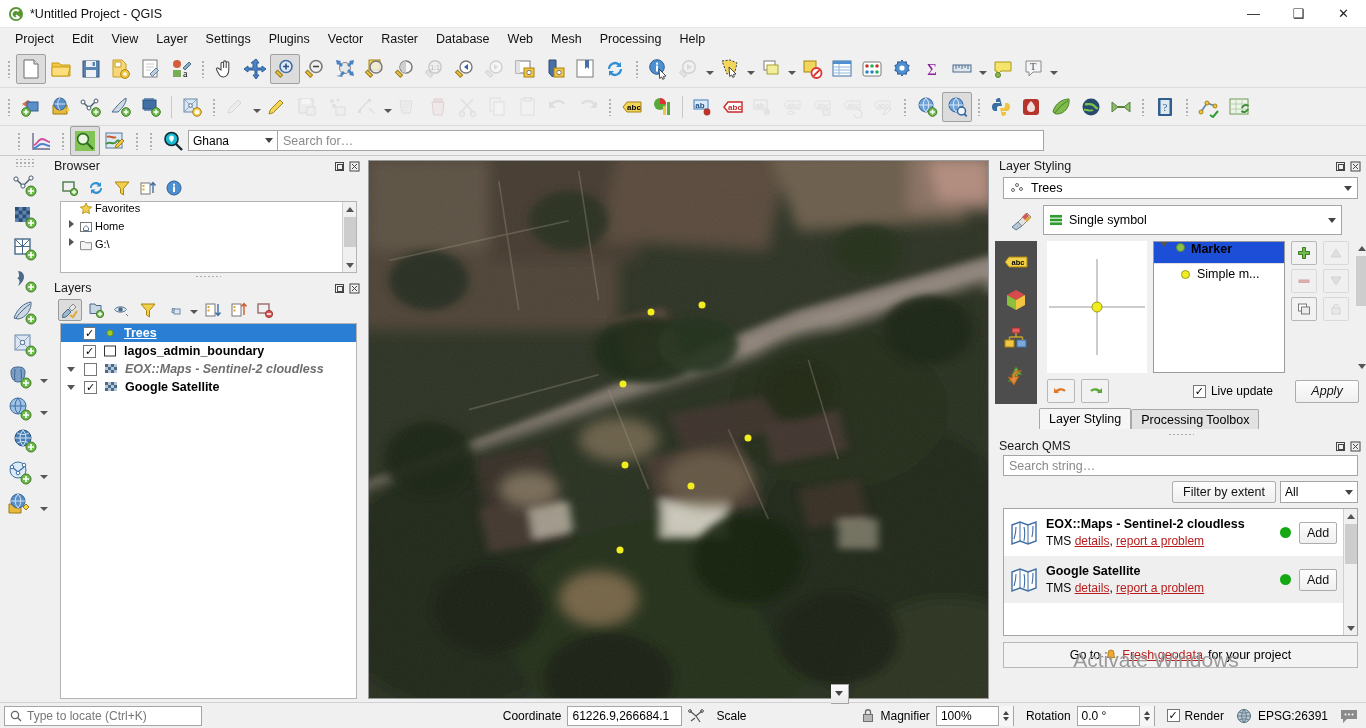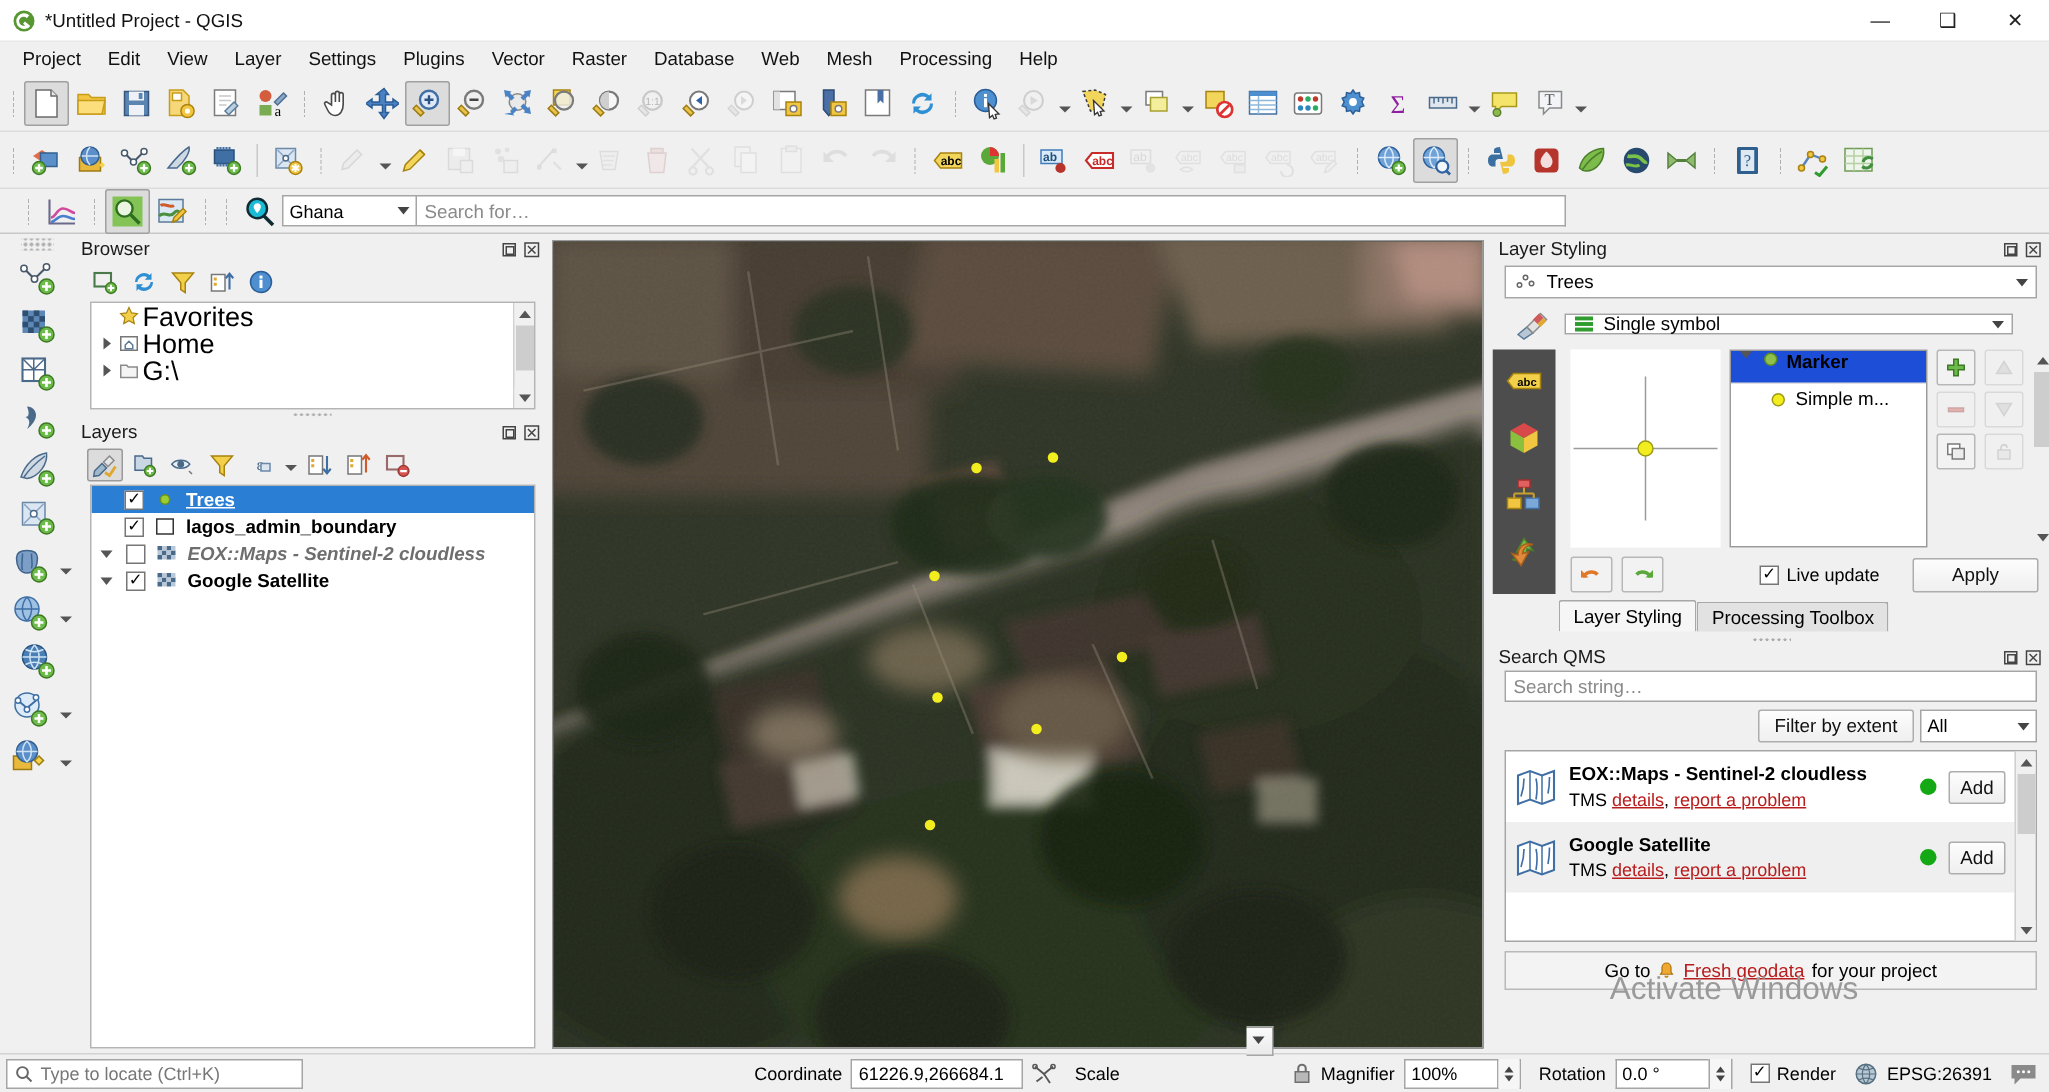--- a/index.html
+++ b/index.html
@@ -101,21 +101,21 @@
     color: #333; }
   .panel-toolbar { height: 26px; display: flex; align-items: center; padding-left: 8px; gap: 2px; }
   .ptool { width: 24px; height: 22px; display: flex; align-items: center; justify-content: center;
     border: 1px solid transparent; border-radius: 2px; position: relative; }
   .ptool.pressed { background: #dcdcdc; border: 1px solid #9a9a9a; }
 
   .treebox {
     background: #fff; border: 1px solid #b4b4b4; margin: 0 8px 0 10px; position: relative;
     overflow: hidden; flex: none;
   }
-  .treerow { height: 18px; display: flex; align-items: center; font-size: 18px; padding-left: 4px; }
+  .treerow { height: 18px; display: flex; align-items: flex-start; font-size: 11px; padding-left: 4px; }
   .tri { width: 12px; display: flex; align-items: center; justify-content: center; flex: none; }
   .tri::after { content: ""; border-top: 4px solid transparent; border-bottom: 4px solid transparent;
     border-left: 5px solid #555; }
   .tri.down::after { border: none; border-left: 4px solid transparent; border-right: 4px solid transparent;
     border-top: 5px solid #555; }
   .tri.empty::after { display: none; }
   .ticon { width: 18px; display: flex; align-items: center; justify-content: center; flex: none; }
   .scrollbar-v {
     position: absolute; right: 0; top: 0; width: 14px; bottom: 0; background: #f0f0f0;
     border-left: 1px solid #d0d0d0;
@@ -151,21 +151,21 @@
   .rightpanels { width: 371px; flex: none; background: #f0f0f0; display: flex; flex-direction: column; }
   .ls-combo {
     height: 22px; margin: 2px 8px 0 8px; background: #fff; border: 1px solid #a5a5a5;
     display: flex; align-items: center; padding: 0 5px; font-size: 12.5px;
   }
   .ls-combo .cb-arrow { margin-left: auto; }
   .ls-body { display: flex; margin: 6px 0 0 0; }
   .ls-iconcol { width: 42px; background: #4d4d4d; display: flex; flex-direction: column;
     align-items: center; padding-top: 6px; gap: 8px; flex: none; }
   .ls-sideicon { width: 30px; height: 30px; display: flex; align-items: center; justify-content: center; }
-  .symbolcombo { height: 14px; background: #fff; border: 1px solid #a5a5a5;
+  .symbolcombo { height: 30px; background: #fff; border: 1px solid #a5a5a5;
     display: flex; align-items: center; padding: 0 5px; font-size: 12.5px; }
   .symbolcombo .cb-arrow { margin-left: auto; }
   .preview { position: relative; background: #fff; }
   .sym-tree { background: #fff; border: 1px solid #9a9a9a; font-size: 12.5px; }
   .sym-head { height: 22px; background: #1d4ed8; display: flex; align-items: flex-start;
     gap: 5px; padding-left: 4px; font-weight: bold; border-bottom: 1px solid #e0e0e0; }
   .sym-child { height: 20px; display: flex; align-items: center; gap: 6px; padding-left: 26px; }
   .sqbtn { width: 26px; height: 24px; border: 1px solid #b7b7b7; background: #f2f2f2;
     display: flex; align-items: center; justify-content: center; border-radius: 2px; }
   .sqbtn.dim { opacity: .4; }
@@ -1444,21 +1444,21 @@
               <svg width="16" height="14" viewBox="0 0 16 14">
                   <path d="M13 9a5 4 0 00-9-2" fill="none" stroke="#5aa83a" stroke-width="2.4"></path>
                   <path d="M15 4v5h-5z" fill="#5aa83a"></path>
                 </svg>
             </div>
             <div style="margin-left:auto; display:flex; align-items:center; gap:22px; padding-right:10px;">
               <div style="display:flex; align-items:center; gap:5px;">
                 <span class="chk">✓</span>
                 <span>Live update</span>
               </div>
-              <div class="btn" style="width:84px; height:23px;">Apply</div>
+              <div class="btn" style="width:64px; height:23px;font-style:italic;">Apply</div>
             </div>
           </div>
 
           <div class="tabbar" style="margin-left:2px; margin-top:5px;">
             <div class="tab active">Layer Styling</div>
             <div class="tab">Processing Toolbox</div>
           </div>
         </div>
       </div>
 

